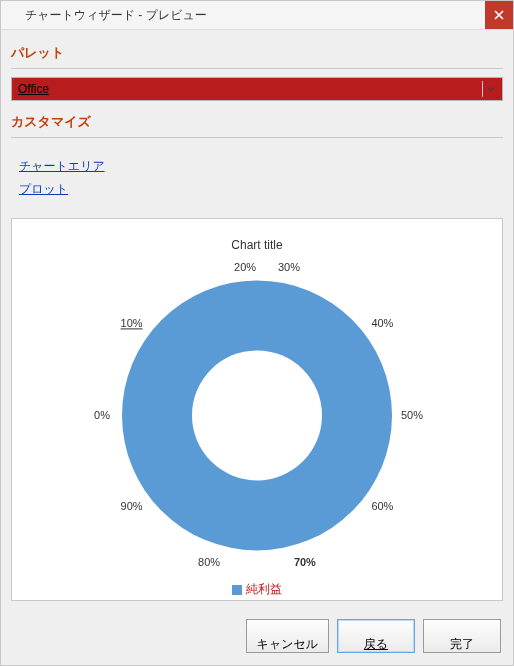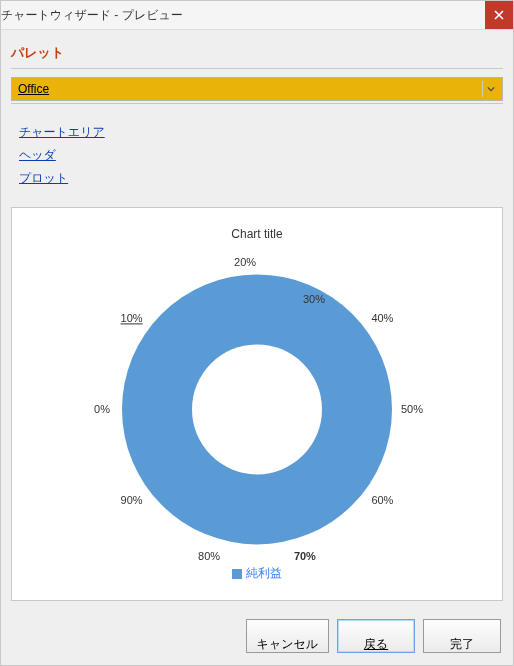--- a/index.html
+++ b/index.html
@@ -1,32 +1,32 @@
 <!DOCTYPE html>
 <html><head>
 <meta charset="utf-8">
 <style>
   html,body{margin:0;padding:0;font-family:"Meiryo","Yu Gothic","Hiragino Sans",sans-serif;font-size:12px;color:#222;background:#fff;}
   .window{width:514px;height:666px;box-sizing:border-box;border:1px solid #c8c8c8;background:#efefef;position:relative;display:flex;flex-direction:column;}
-  .titlebar{height:28px;background:#f5f5f5;border-bottom:1px solid #ddd;display:flex;align-items:center;justify-content:space-between;padding:0 0 0 0;}
+  .titlebar{height:28px;background:#f5f5f5;border-bottom:1px solid #ddd;display:flex;align-items:center;justify-content:space-between;padding:0 0 0 24px;}
   .titlebar-title{font-size:12px;color:#333;}
   .close-btn{width:28px;height:28px;background:#c0392b;color:#fff;display:flex;align-items:center;justify-content:center;cursor:pointer;}
   .close-btn svg{width:10px;height:10px;}
   .content{flex:1;padding:8px 10px 0 10px;display:flex;flex-direction:column;overflow:hidden;}
   .section-title{font-weight:bold;font-size:13px;margin:6px 0 4px 0;color:#c2410c;}
   .rule{height:1px;background:#c8c8c8;margin:2px 0 8px 0;}
   .select-wrap{position:relative;}
-  .palette-select{width:100%;box-sizing:border-box;height:24px;border:1px solid #b5b5b5;background:#eab308;padding:2px 22px 2px 6px;font-size:12px;appearance:none;text-decoration:underline;-webkit-appearance:none;}
+  .palette-select{width:100%;box-sizing:border-box;height:24px;border:1px solid #b5b5b5;background:#b91c1c;padding:2px 22px 2px 6px;font-size:12px;appearance:none;text-decoration:underline;-webkit-appearance:none;}
   .select-caret{position:absolute;right:4px;top:4px;width:16px;height:16px;border-left:1px solid #ccc;display:flex;align-items:center;justify-content:center;pointer-events:none;}
   .select-caret svg{width:8px;height:8px;}
   .links{margin:6px 0 0 8px;}
   .links a{display:block;color:#0a3db5;text-decoration:underline;margin:6px 0;cursor:pointer;font-size:12px;}
   .preview{flex:1;margin:14px 0 8px 0;background:#fff;border:1px solid #c8c8c8;position:relative;}
   .chart-title{position:absolute;left:50%;top:19px;transform:translateX(-50%);font-size:12px;color:#333;}
-  .legend{position:absolute;left:50%;bottom:18px;transform:translateX(-50%);font-size:12px;color:#3b82f6;margin-top:47px;}
+  .legend{position:absolute;left:50%;bottom:2px;transform:translateX(-50%);font-size:12px;color:#b91c1c;margin-top:47px;}
   .legend-swatch{display:inline-block;width:10px;height:10px;background:#5b9bd5;margin-right:4px;vertical-align:middle;}
   .donut-wrap{position:absolute;left:50%;top:50%;transform:translate(-50%,-48%);}
   .donut{width:270px;height:270px;border-radius:50%;background:#5b9bd5;display:flex;align-items:center;justify-content:center;}
   .donut-hole{width:130px;height:130px;border-radius:50%;background:#fff;}
   .data-label{position:absolute;font-size:11px;color:#333;white-space:nowrap;}
   .button-row{display:flex;justify-content:flex-end;gap:8px;padding:10px 12px 12px 12px;}
   .btn{min-width:78px;height:32px;border:1px solid #9a9a9a;background:linear-gradient(#fdfdfd,#ebebeb);font-size:12px;cursor:pointer;padding:16px 10px;}
   .btn.default{border:1px solid #6aa3e8;box-shadow:0 0 0 1px #bcd6f5 inset;text-decoration:underline;}
 </style>
 </head>
@@ -48,38 +48,38 @@
     <div class="rule"></div>
     <div class="select-wrap">
       <input class="palette-select" type="text" readonly="" value="Office" style="">
       <span class="select-caret">
         <svg viewBox="0 0 10 10">
             <path d="M1 3 L5 7 L9 3" fill="none" stroke="#444" stroke-width="1.4"></path>
           </svg>
       </span>
     </div>
 
+    <div class="section-title" style="margin-top:12px">カスタマイズ</div>
     <div class="rule"></div>
     <div class="links">
       <a>チャートエリア</a>
-      <a>ヘッダ</a>
       <a>プロット</a>
     </div>
 
     <div class="preview">
       <div class="chart-title">Chart title</div>
       <div class="donut-wrap">
         <div class="donut">
           <div class="donut-hole"></div>
         </div>
         <div id="labels-layer">
             <span class="data-label" style="left: -20px; top: 135px; transform: translate(-50%, -50%);">0%</span>
             <span class="data-label" style="left: 9.60237px; top: 43.8933px; transform: translate(-50%, -50%); text-decoration: underline;">10%</span>
             <span class="data-label" style="left: 87.1024px; top: -12.4138px; transform: translate(-50%, -50%); margin-left: 36px;">20%</span>
-            <span class="data-label" style="left: 192px; top: -12.4138px; transform: translate(-50%, -50%); margin-top: 37px;">30%</span>
+            <span class="data-label" style="left: 167px; top: -12.4138px; transform: translate(-50%, -50%);">30%</span>
             <span class="data-label" style="left: 260.398px; top: 43.8933px; transform: translate(-50%, -50%); text-align: center;">40%</span>
             <span class="data-label" style="left: 290px; top: 135px; transform: translate(-50%, -50%);">50%</span>
             <span class="data-label" style="left: 260.398px; top: 226.107px; transform: translate(-50%, -50%);">60%</span>
             <span class="data-label" style="left: 182.898px; top: 282.414px; transform: translate(-50%, -50%); font-weight: bold;">70%</span>
             <span class="data-label" style="left: 87.1024px; top: 282.414px; transform: translate(-50%, -50%);">80%</span>
             <span class="data-label" style="left: 9.60237px; top: 226.107px; transform: translate(-50%, -50%);">90%</span>
           </div>
       </div>
       <div class="legend">
         <span class="legend-swatch"></span><span>純利益</span>

